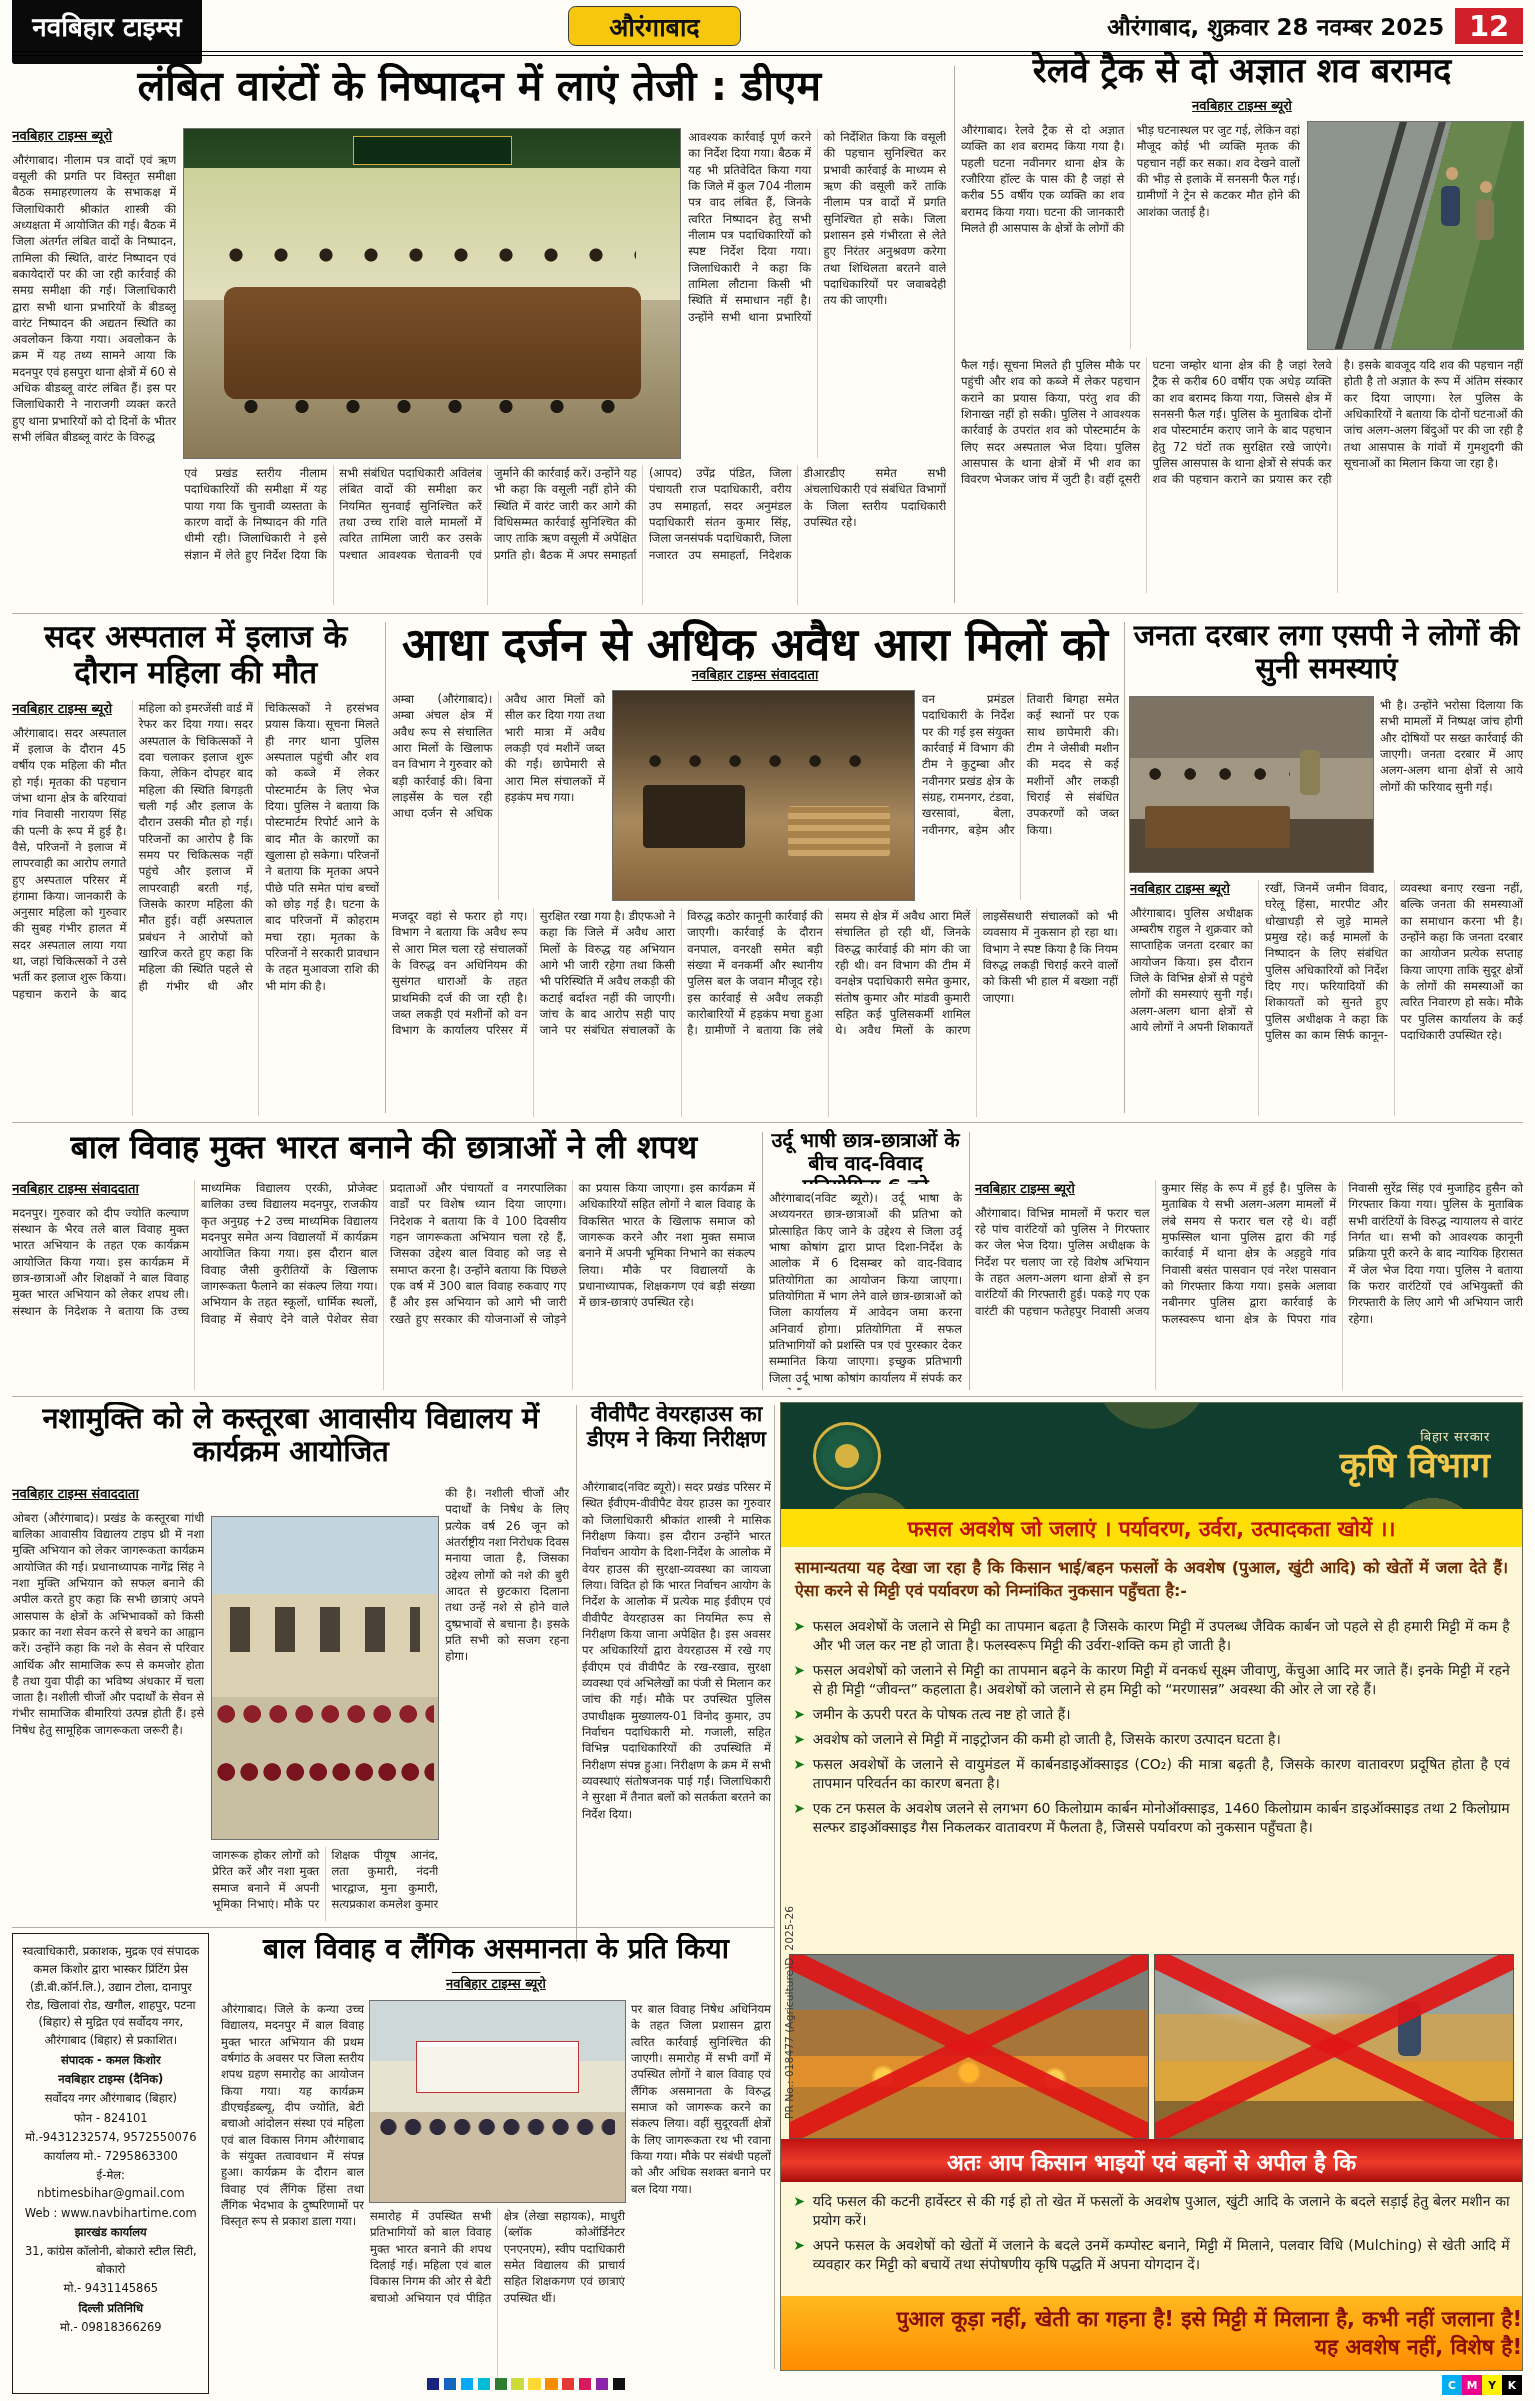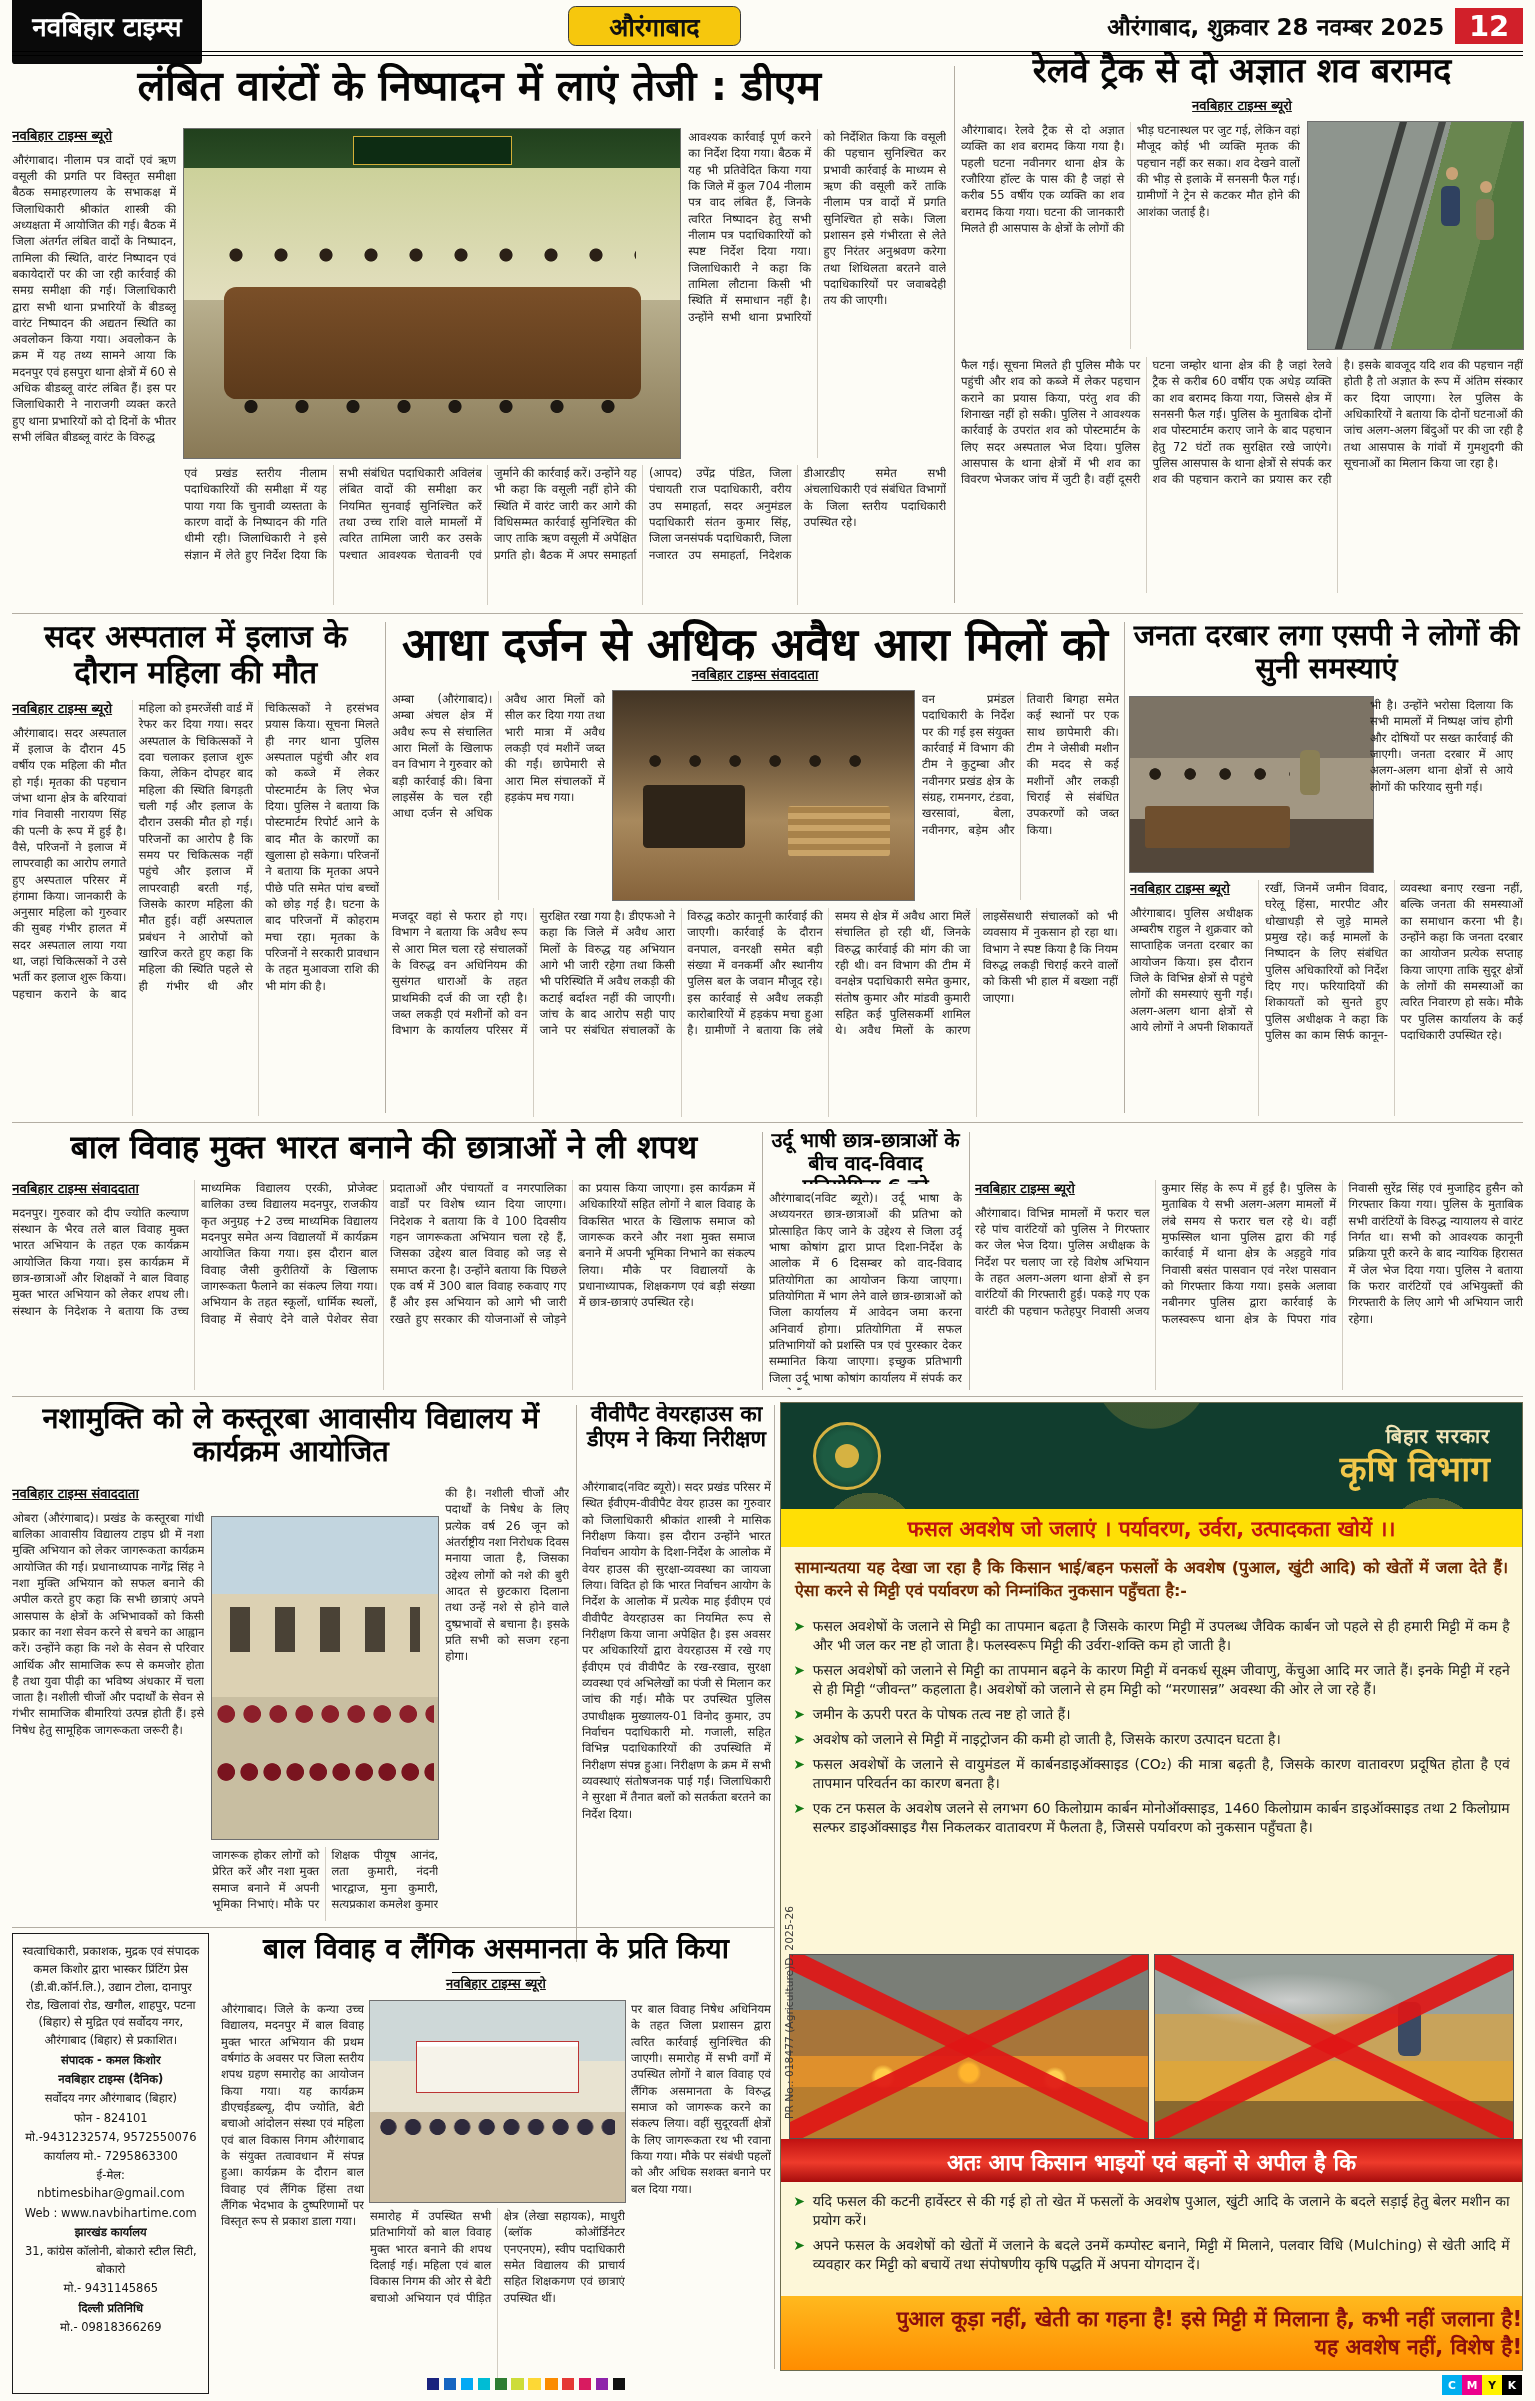--- a/index.html
+++ b/index.html
@@ -28,21 +28,21 @@
 
 .pubbox{border:1.5px solid #1c1c1c;padding:9.2px 7.7px;text-align:center;font-size:11.5px;line-height:1.55;overflow:hidden}
 .pub-line{margin-bottom:1.5px}
 .pub-bold{font-weight:700}
 
 .ad{display:flex;flex-direction:column;border:1.5px solid #6b6b4f;background:#fdf7d8;overflow:hidden}
 .ad-head{height:106px;background-color:#113d2e;background-image:radial-gradient(circle at 12% 130%,rgba(214,178,66,.30) 0 48px,transparent 48px),radial-gradient(circle at 50% -30%,rgba(214,178,66,.22) 0 57px,transparent 58px),radial-gradient(circle at 88% 135%,rgba(214,178,66,.30) 0 48px,transparent 48px);display:flex;align-items:center;justify-content:space-between;padding:0 32px;flex:0 0 auto}
 .ad-emblem{width:68px;height:68px;border-radius:50%;border:3.1px solid #d6b242;background:radial-gradient(circle,#1d5b42 0 55%,#0d3526 100%);position:relative}
 .ad-emblem::after{content:"";position:absolute;left:30%;top:30%;width:40%;height:40%;border-radius:50%;background:#d6b242}
 .ad-head-txt{text-align:right}
-.ad-govt{color:#f3e6b8;font-size:20px;font-weight:700;letter-spacing:0.8px}
+.ad-govt{color:#f3e6b8;font-size:13px;font-weight:400;letter-spacing:0.8px}
 .ad-dept{color:#f2c84b;font-size:35px;font-weight:700;line-height:1.15}
 .ad-ribbon{background:linear-gradient(180deg,#c01212,#ee3b2b 55%,#a80d0d);color:#fff;font-weight:700;display:flex;align-items:center;justify-content:center;flex:0 0 auto}
 .ad-ribbon1{height:48px;font-size:29px}
 .ad-ribbon2{height:43px;font-size:22px}
 .ad-sub{height:38px;background:#ffdf05;color:#c01212;font-weight:700;font-size:21px;display:flex;align-items:center;justify-content:center;flex:0 0 auto}
 .ad-intro{padding:9.2px 14px 6.1px 14px;color:#6e2a00;font-weight:700;font-size:16px;line-height:1.45;flex:0 0 auto;text-align:justify}
 .ad-bullets{flex:1 1 auto;padding:3.1px 12.3px;overflow:hidden}
 .ad-bullets2{flex:0 0 114px;padding:4.6px 12.3px;overflow:hidden}
 .ad-li{display:flex;gap:7.7px;margin:5.4px 0;font-size:14px;line-height:1.38;color:#1a1a1a;text-align:justify}
 .ad-li .mark{color:#157a15;font-weight:700;flex:0 0 auto}
@@ -147,21 +147,21 @@
 
   <div class="vline" style="left:1124px;top:622px;height:491px"></div>
 
   <section style="left:1130px;top:619px;width:393px;height:497px">
     <h1 class="headline" style="font-size:29px;height:72px">जनता दरबार लगा एसपी ने लोगों की सुनी समस्याएं</h1>
     <div class="photo" style="left:0;top:78px;width:243px;height:175px;background:linear-gradient(180deg,#7c7365 0 35%,#a29783 35% 70%,#53473a 70% 100%)">
       <div class="ph" style="left:6%;top:62%;width:60%;height:24%;background:#6f4f2e;border-radius:3.1px"></div>
       <div class="ph" style="left:70%;top:30%;width:20px;height:45px;background:#8a7f55;border-radius:5.4px"></div>
       <div class="ph" style="left:8%;top:40%;width:58%;height:14px;background:radial-gradient(circle 6.1px at 6.1px 50%, #241d14 5.4px, transparent 6.1px);background-size:35px 100%;background-repeat:repeat-x"></div>
     </div>
-    <div class="abs txt" style="left:240px;top:78px;width:143px;height:175px">
+    <div class="abs txt" style="left:250px;top:78px;width:143px;height:175px">
       <span>भी है। उन्होंने भरोसा दिलाया कि सभी मामलों में निष्पक्ष जांच होगी और दोषियों पर सख्त कार्रवाई की जाएगी। जनता दरबार में आए अलग-अलग थाना क्षेत्रों से आये लोगों की फरियाद सुनी गई।</span>
     </div>
     <div class="abs txt c3" style="left:0;top:261px;width:393px;height:236px">
       <div class="byline">नवबिहार टाइम्स ब्यूरो</div>
       <span>औरंगाबाद। पुलिस अधीक्षक अम्बरीष राहुल ने शुक्रवार को साप्ताहिक जनता दरबार का आयोजन किया। इस दौरान जिले के विभिन्न क्षेत्रों से पहुंचे लोगों की समस्याएं सुनी गईं। अलग-अलग थाना क्षेत्रों से आये लोगों ने अपनी शिकायतें रखीं, जिनमें जमीन विवाद, घरेलू हिंसा, मारपीट और धोखाधड़ी से जुड़े मामले प्रमुख रहे। कई मामलों के निष्पादन के लिए संबंधित पुलिस अधिकारियों को निर्देश दिए गए। फरियादियों की शिकायतों को सुनते हुए पुलिस अधीक्षक ने कहा कि पुलिस का काम सिर्फ कानून-व्यवस्था बनाए रखना नहीं, बल्कि जनता की समस्याओं का समाधान करना भी है। उन्होंने कहा कि जनता दरबार का आयोजन प्रत्येक सप्ताह किया जाएगा ताकि सुदूर क्षेत्रों के लोगों की समस्याओं का त्वरित निवारण हो सके। मौके पर पुलिस कार्यालय के कई पदाधिकारी उपस्थित रहे।</span>
     </div>
   </section>
 
   <div class="hline" style="left:12.3px;top:1122px;width:1511px"></div>
 

